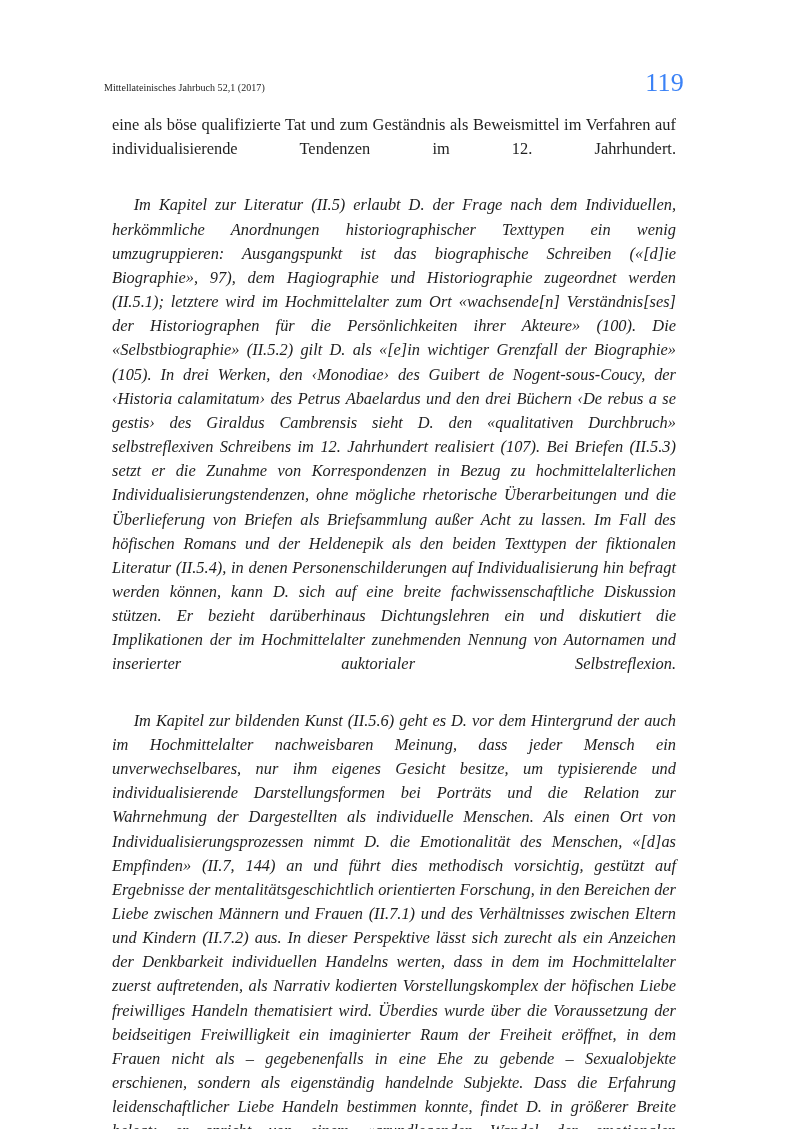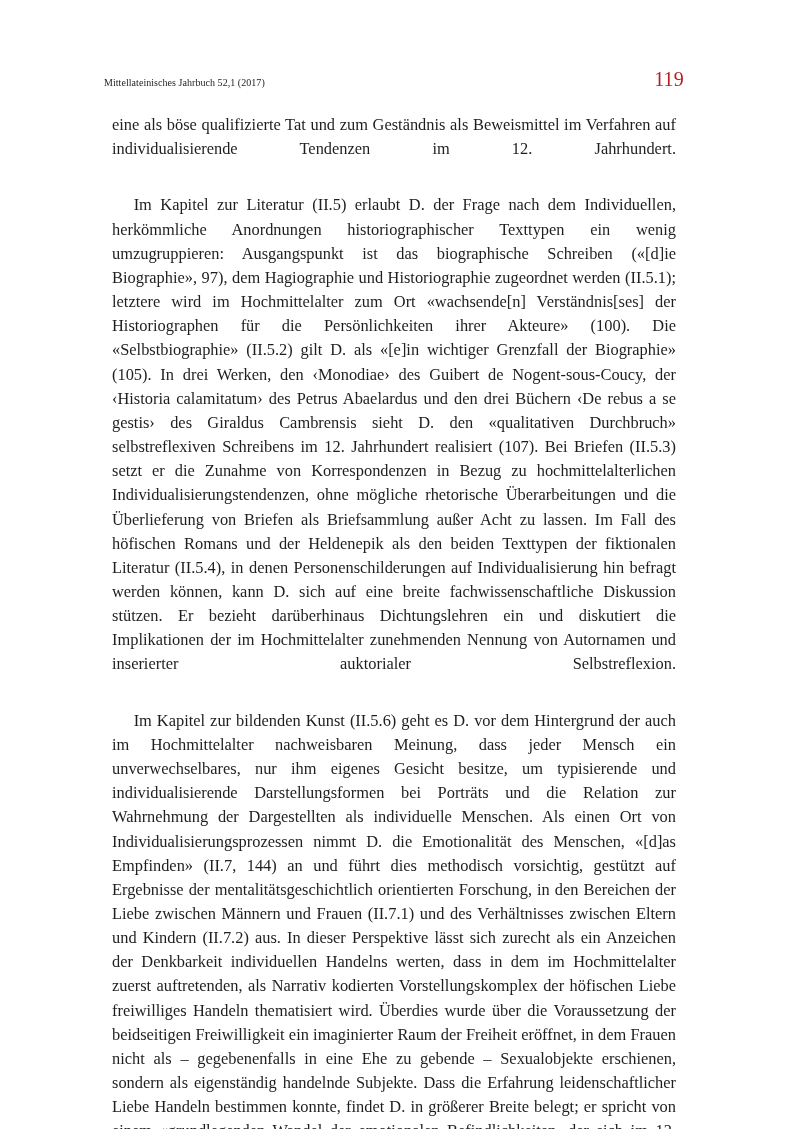--- a/index.html
+++ b/index.html
@@ -36,41 +36,42 @@
     margin-top: 68px;
     height: 24px;
   }
   .running-title {
     font-size: 10px;
     letter-spacing: 0.005em;
     color: #232323;
     white-space: nowrap;
   }
   .folio {
-    font-size: 20px;
-    color: #b91c1c;
+    font-size: 26px;
+    color: #3b82f6;
     letter-spacing: 0.01em;
   }
   
   .body-text {
     margin-top: 21px;
     font-size: 16.4px;
     line-height: 24.15px;
     text-align: justify;
     text-justify: inter-word;
     color: #1e1e1e;
     hyphens: manual;
     -webkit-hyphens: manual;
   }
   .body-text p {
     margin: 8px;
     text-indent: 0;
   }
   .body-text p.indent {
     text-indent: 1.32em;
+    font-style: italic;
   }
   
   .body-text p:after {
     content: "";
     display: inline-block;
     width: 100%;
   }
 </style>
 </head>
 <body>

